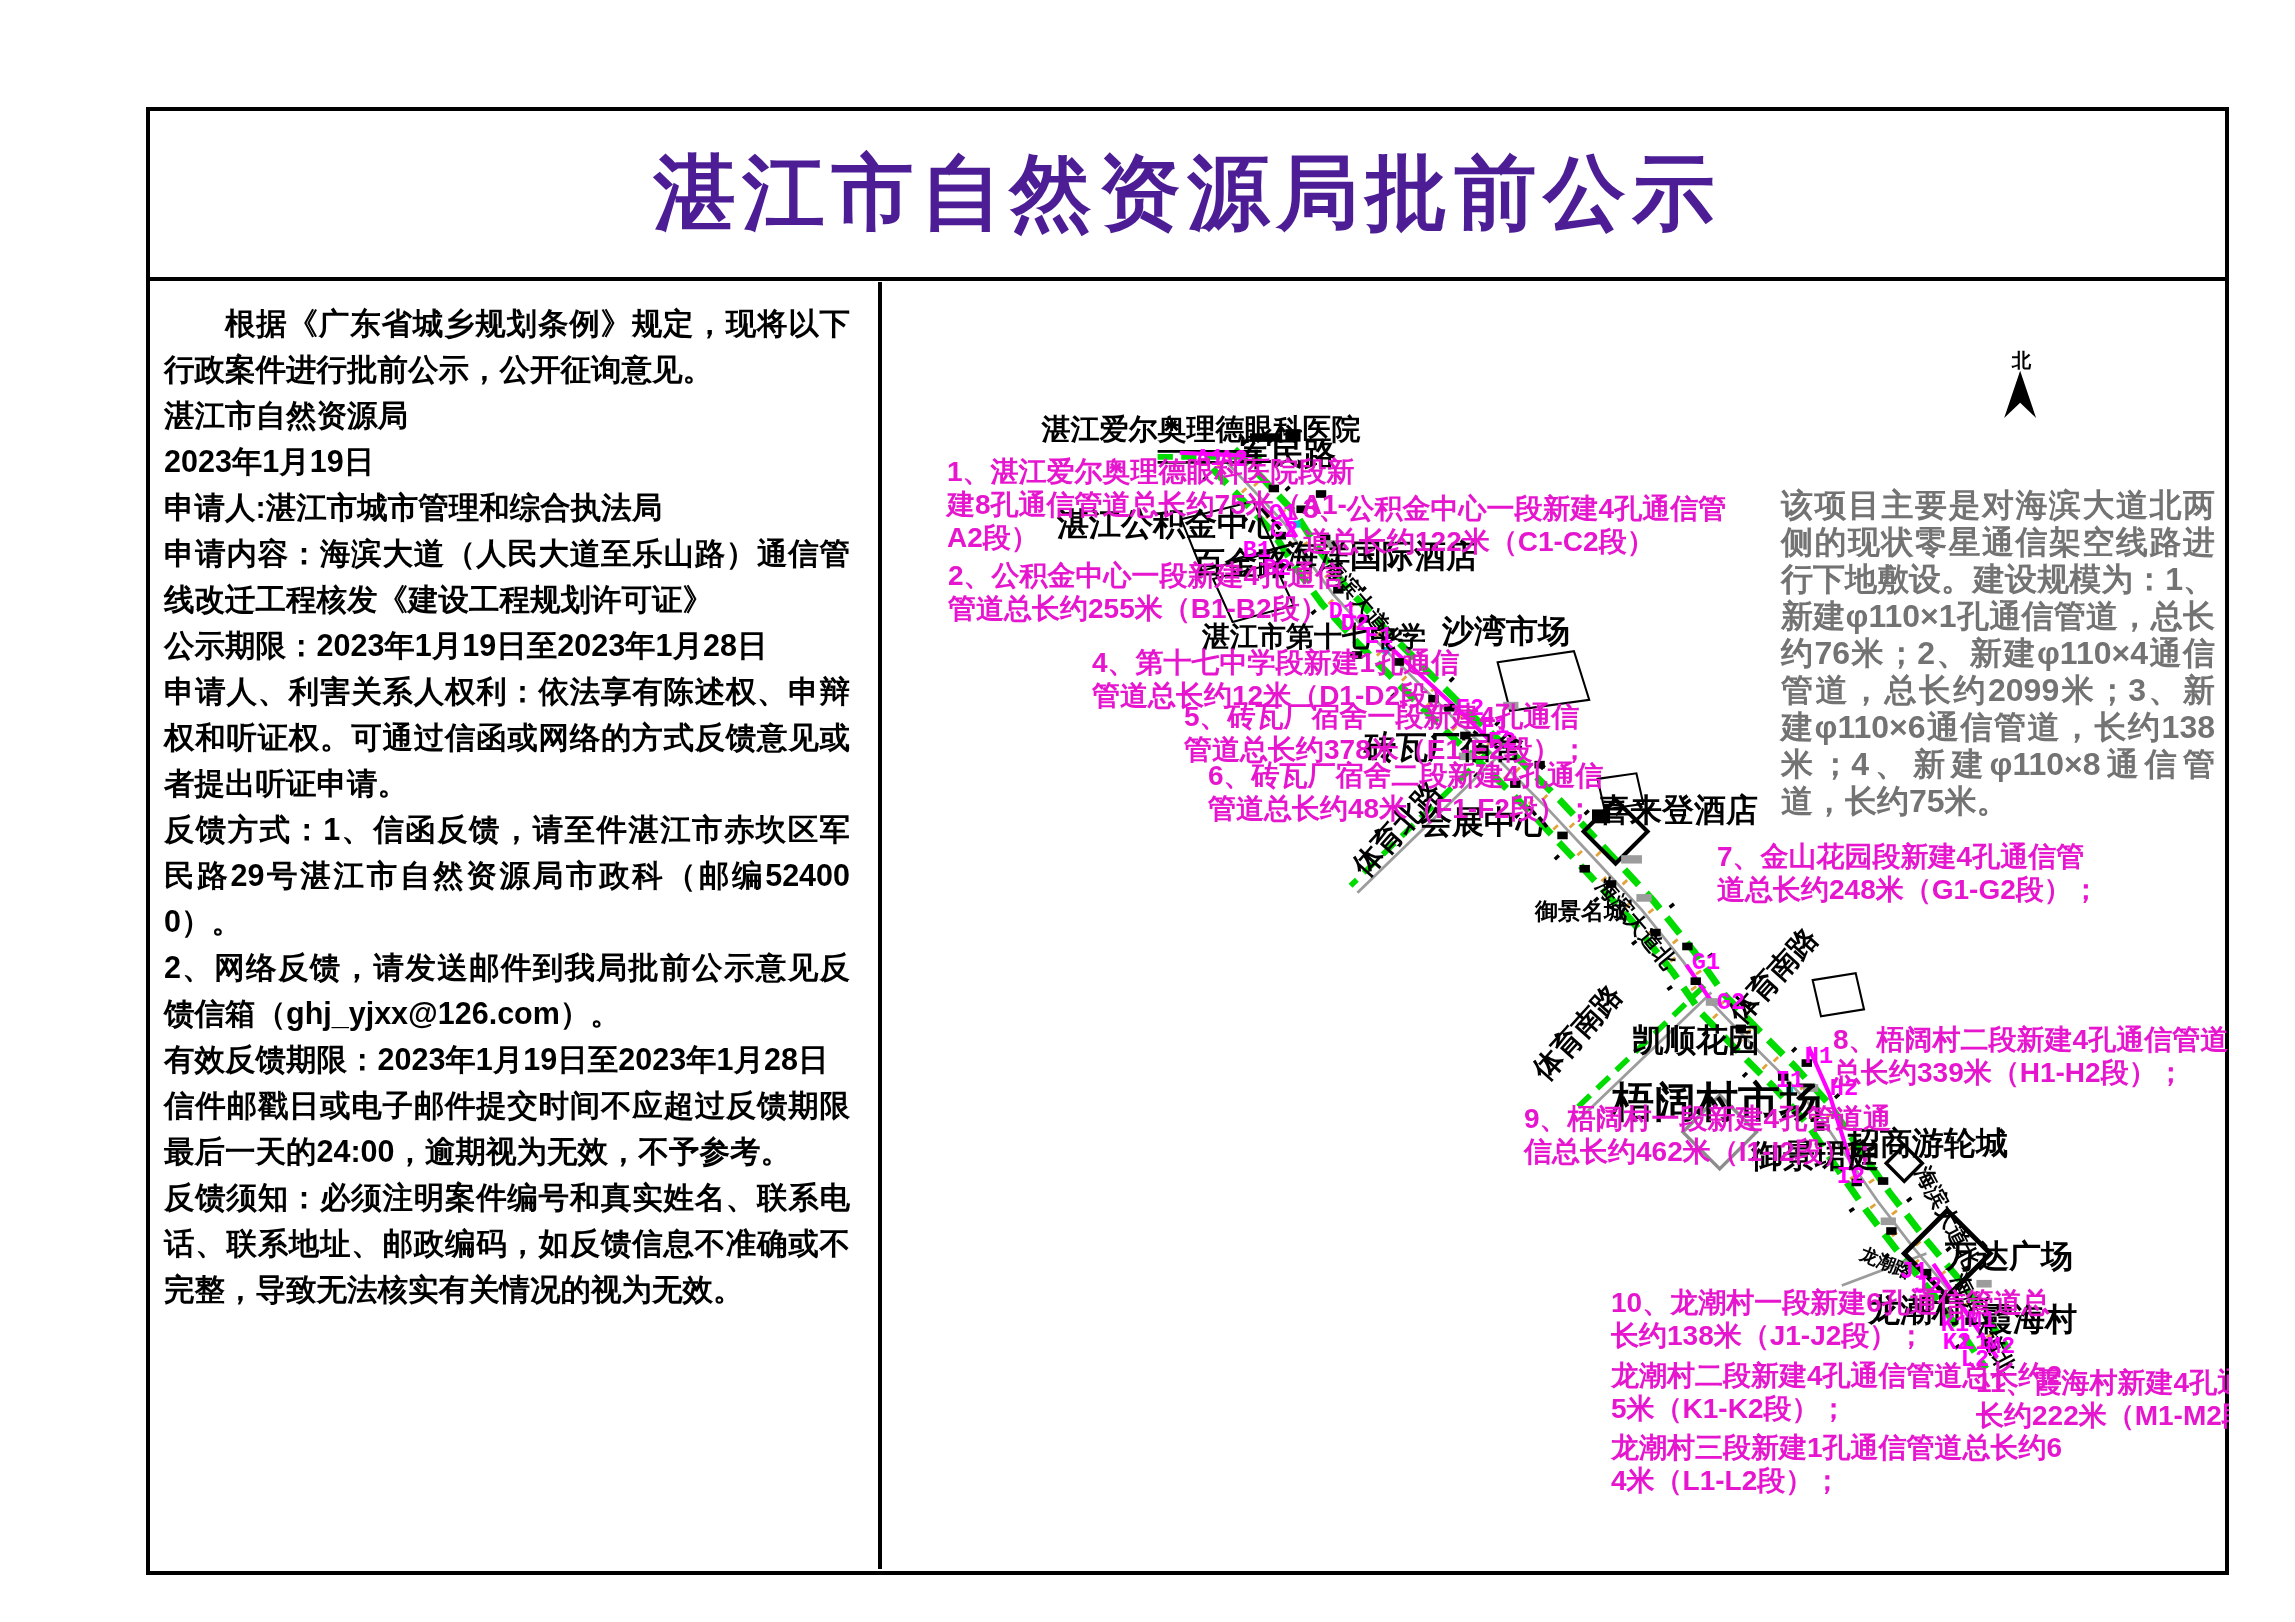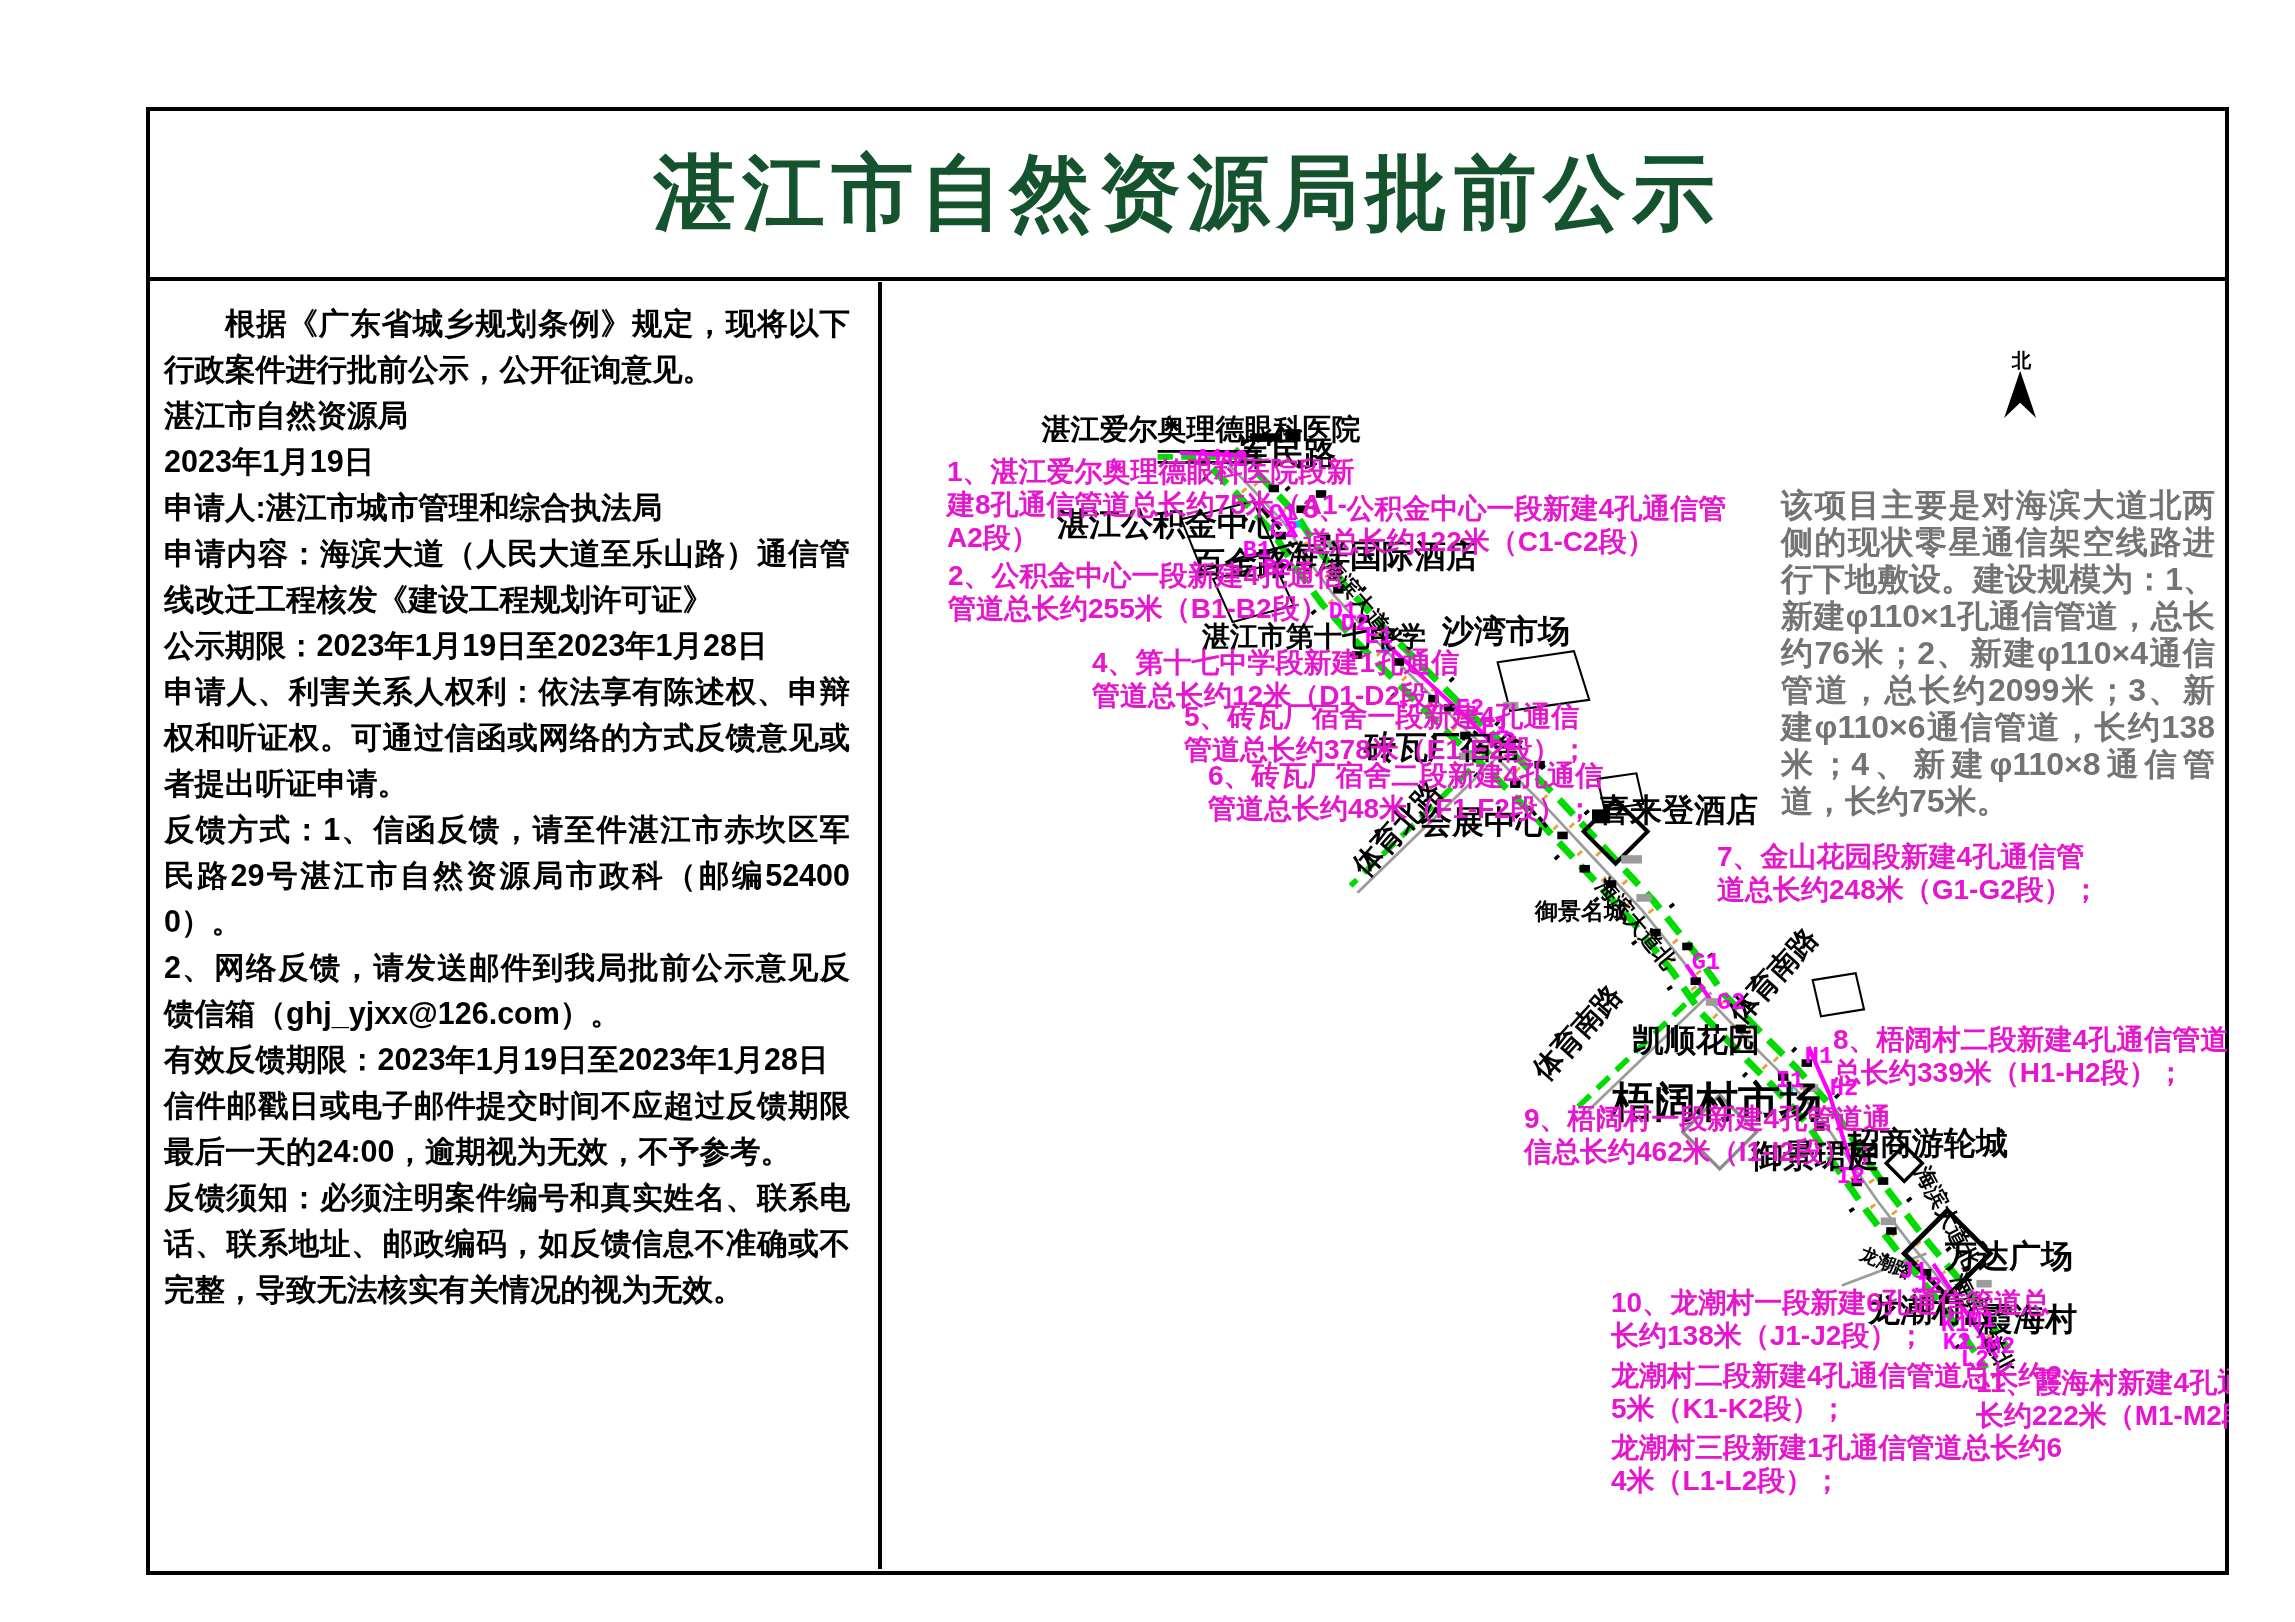--- a/index.html
+++ b/index.html
@@ -5,21 +5,21 @@
   html,body{margin:0;padding:0;background:#fff;}
   #page{position:relative;width:2295px;height:1623px;background:#fff;overflow:hidden;
         font-family:"Liberation Sans",sans-serif;}
   #sheet{position:absolute;left:146px;top:107px;width:2083px;height:1468px;
          border:4.9px solid #000;box-sizing:border-box;background:#fff;}
   
   #title-band{position:absolute;left:0;top:0;width:100%;height:166px;
               border-bottom:4.9px solid #000;box-sizing:content-box;
               display:flex;align-items:center;justify-content:center;}
   #page-title{font-family:"Liberation Serif",serif;font-weight:bold;font-size:82px;
-              letter-spacing:7px;color:#14532d;white-space:nowrap;text-align:center;}
+              letter-spacing:7px;color:#4c1d95;white-space:nowrap;text-align:center;}
   
   #left-col{position:absolute;left:0;top:171px;width:732px;height:1287px;
             border-right:4.9px solid #000;box-sizing:border-box;
             padding:18px 28px 0 14px;}
   #left-col p{margin:0;font-size:30.5px;line-height:46px;font-weight:bold;color:#000;
               text-align:justify;word-break:break-all;}
   p.indent{text-indent:61px;}
   p.gap-after{margin-bottom:23.6px;}
   p.right1{text-align:right;padding-right:44px;}
   p.right2{text-align:right;padding-right:75px;}

